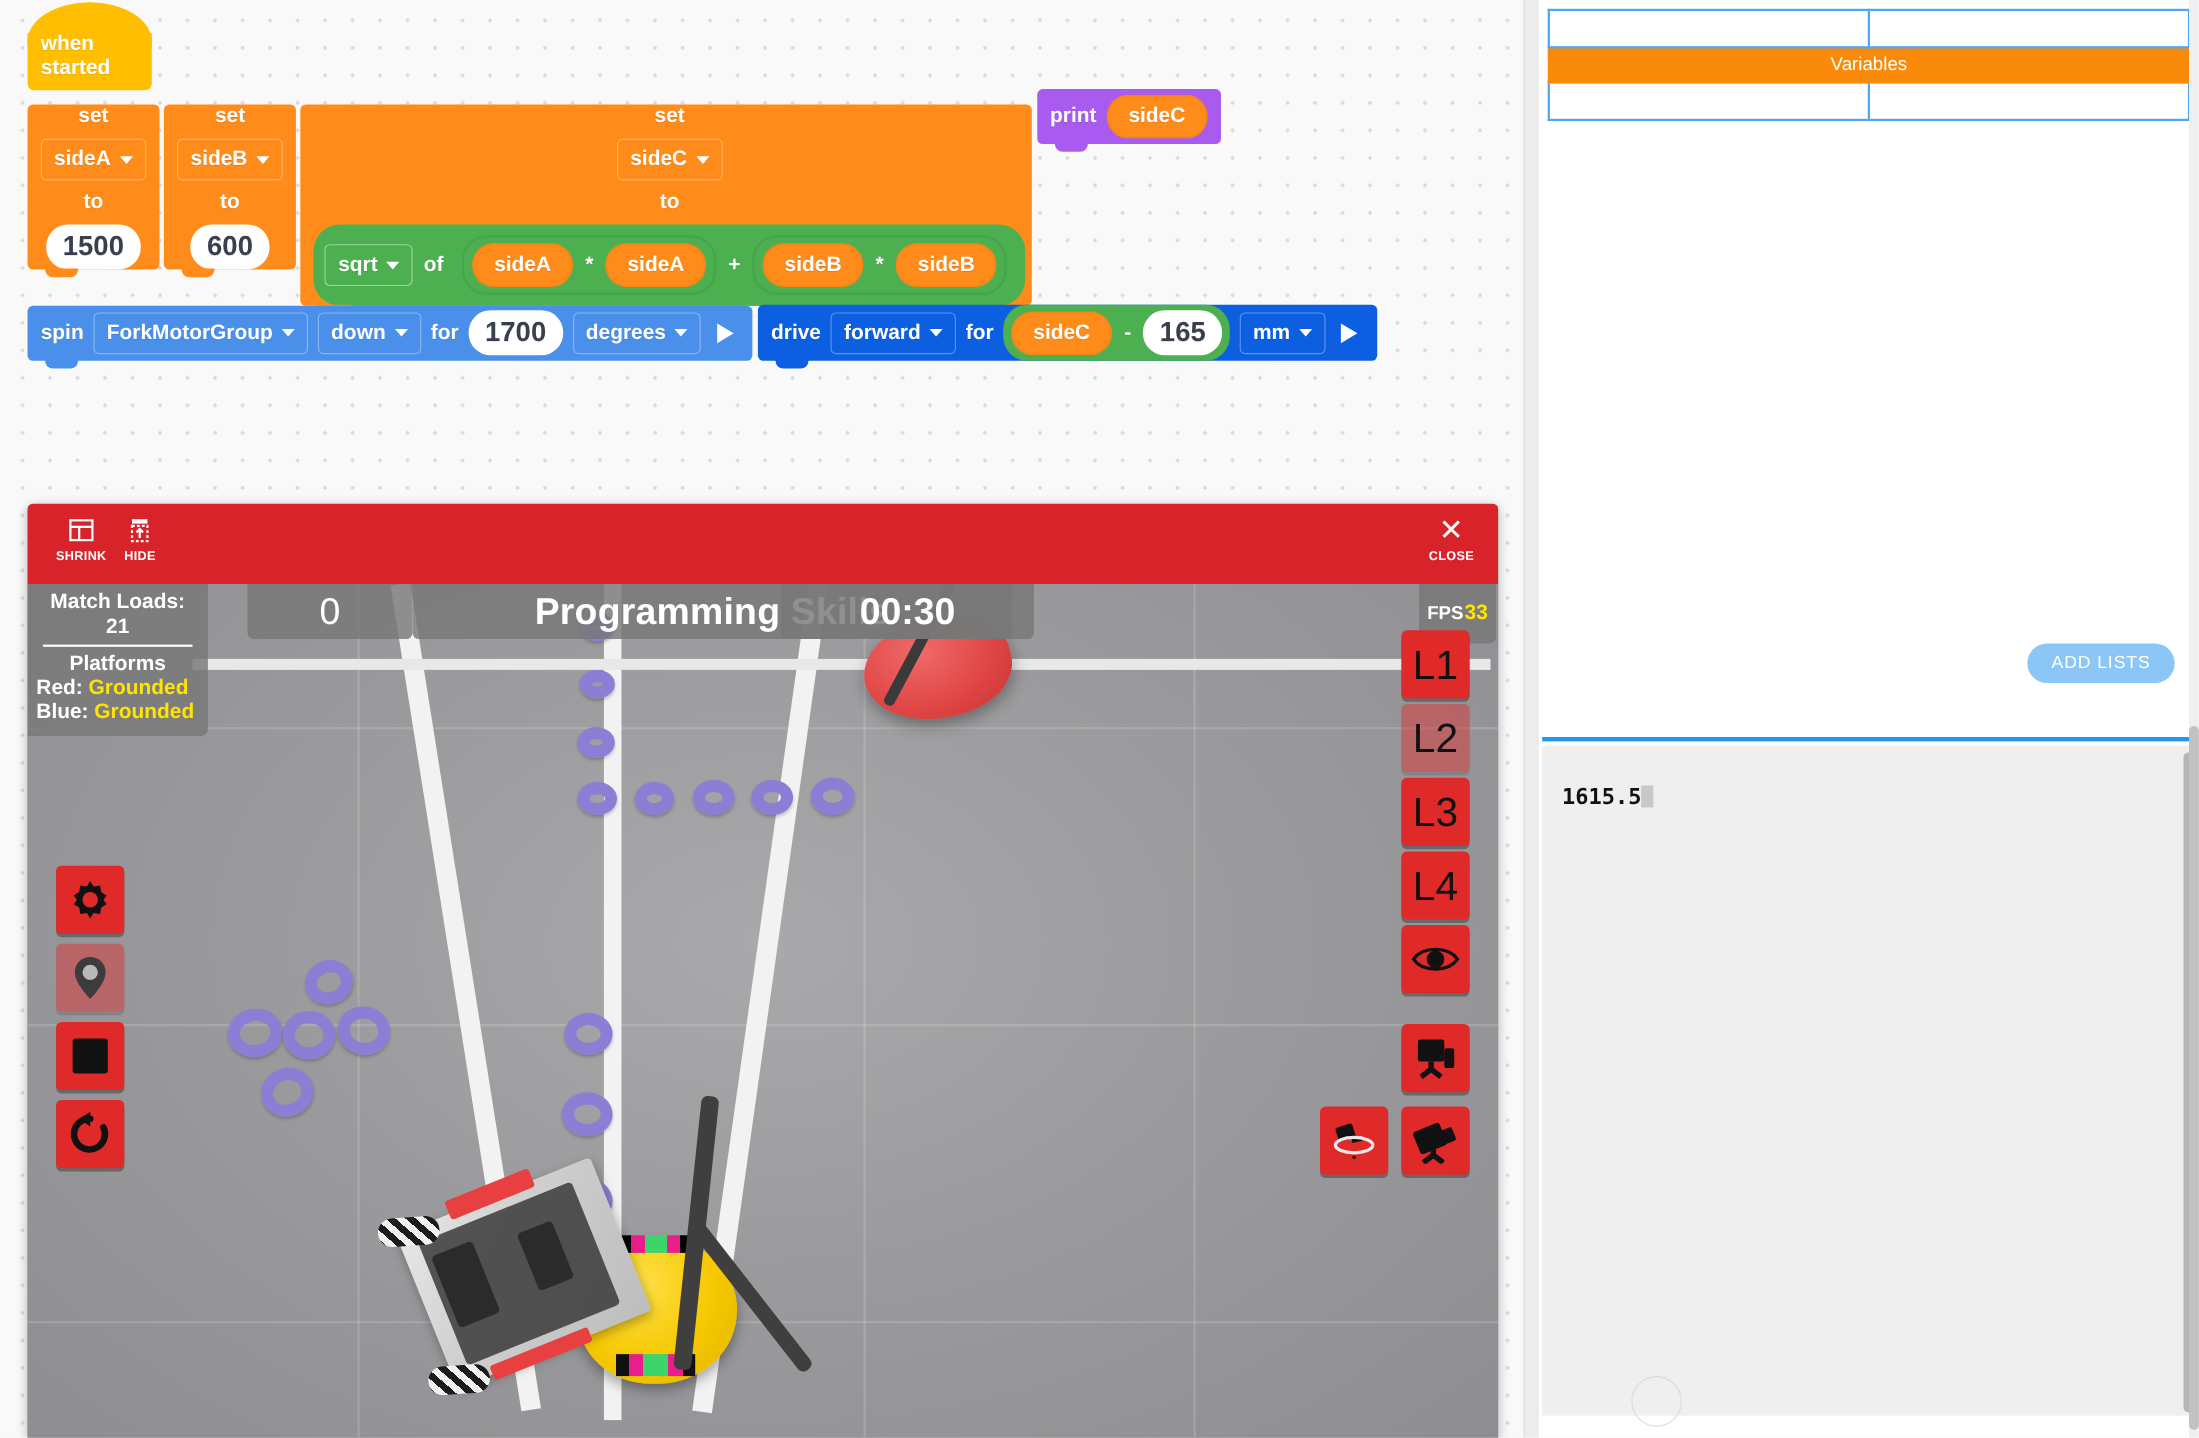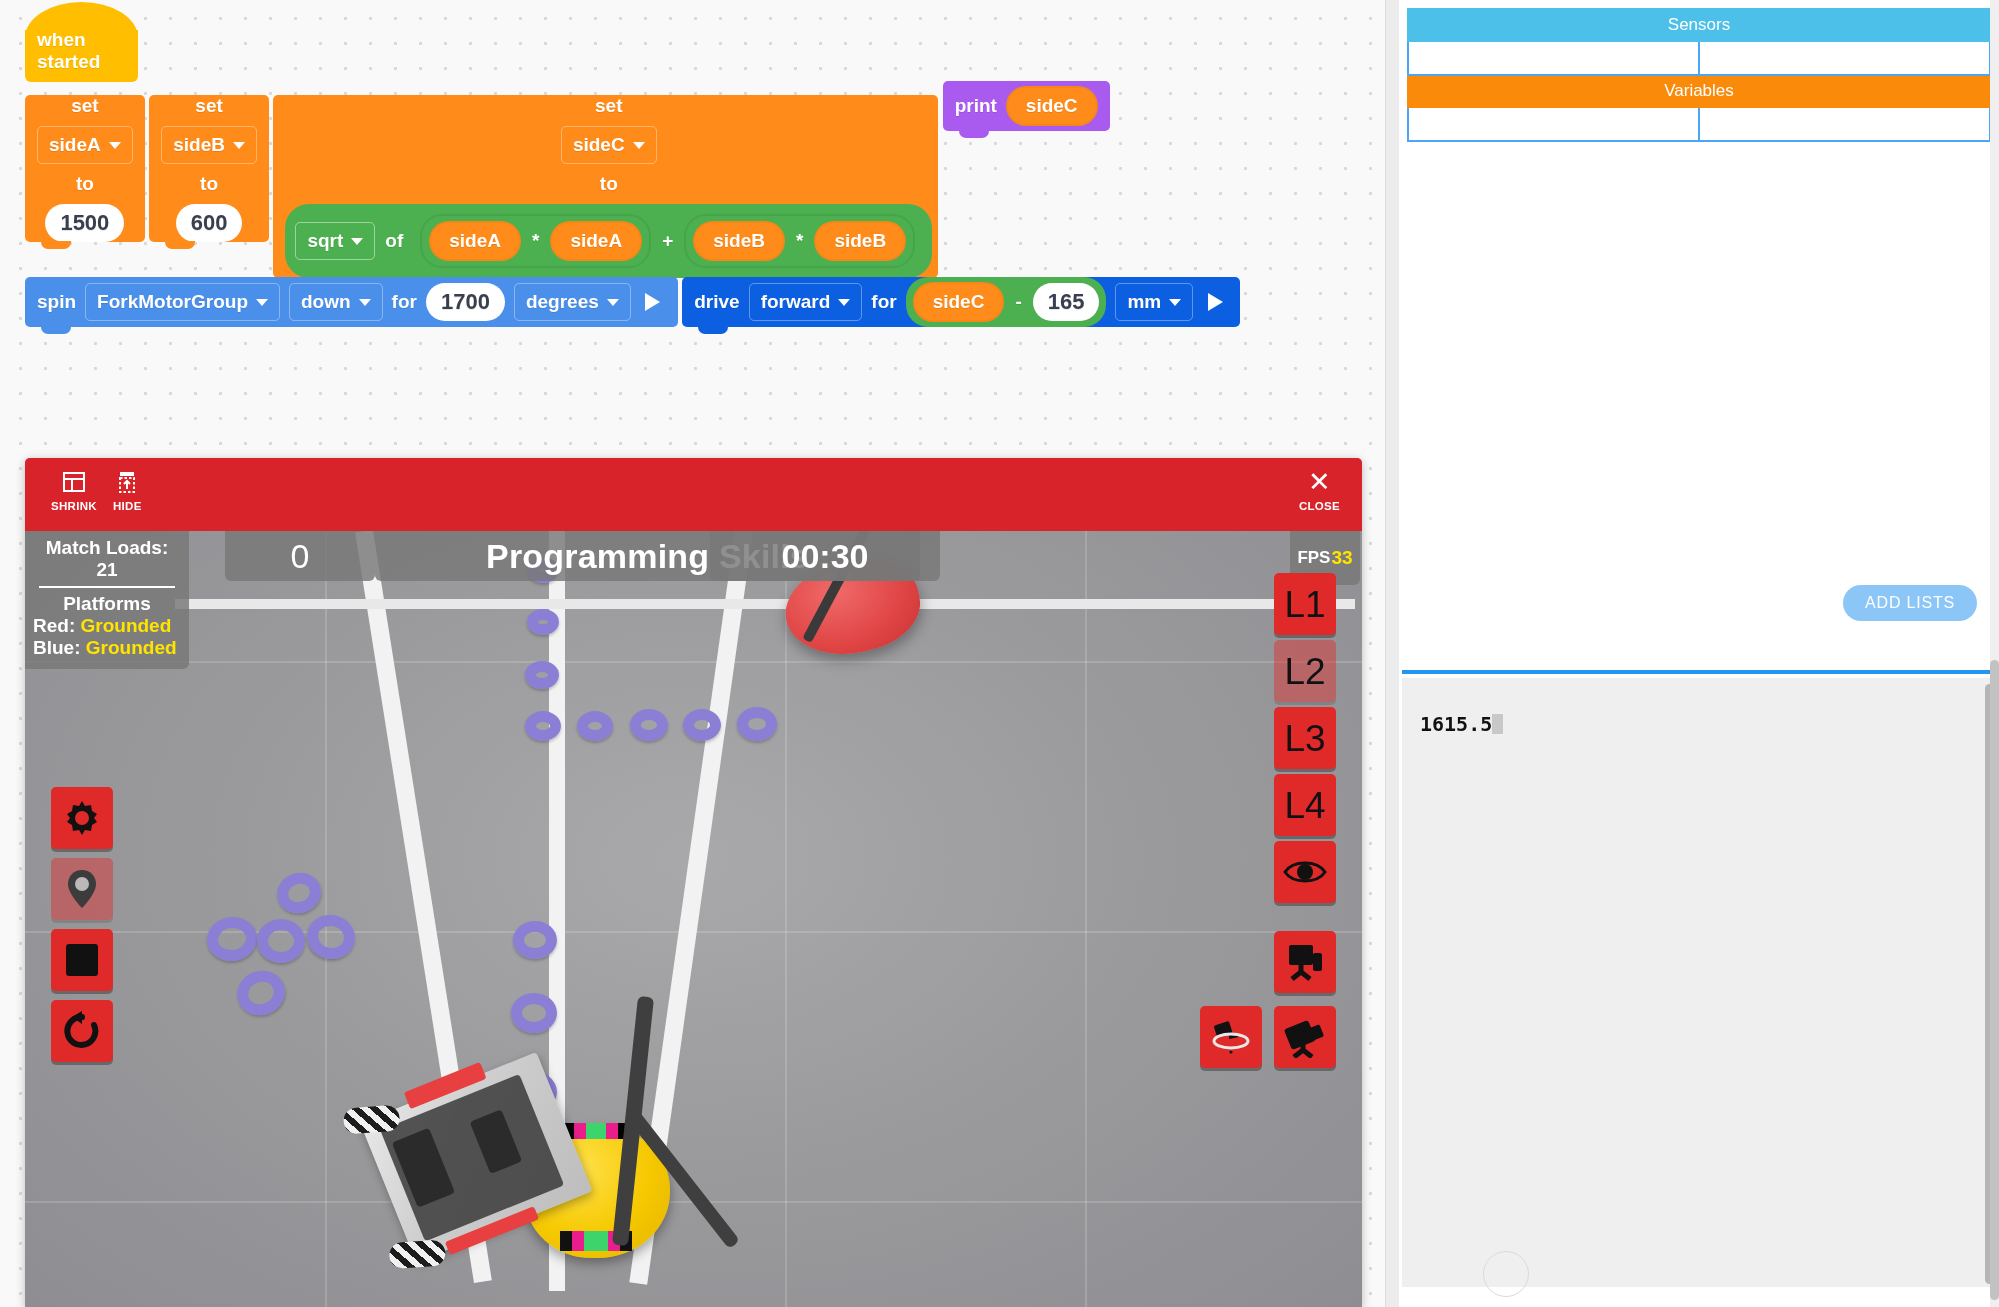--- a/index.html
+++ b/index.html
@@ -72,21 +72,21 @@
     background: transparent;
   }
   .caret {
     width: 0; height: 0;
     border-left: 6px solid transparent; border-right: 6px solid transparent;
     border-top: 7px solid #fff; display: inline-block;
   }
   .numfield {
     background: #fff; color: #3a3f50;
     border-radius: 20px; padding: 6px 15px;
-    font-size: 22px; font-weight: bold; min-width: 34px; text-align: center;
+    font-size: 25px; font-weight: bold; min-width: 34px; text-align: center;
   }
   .oval {
     background: #ff8c1a; border: 2px solid rgba(0,0,0,.04);
     border-radius: 20px; padding: 7px 18px;
     color: #fff; font-size: 19px; font-weight: bold;
   }
   .greenop {
     display: inline-flex; align-items: center; gap: 10px;
     background: #4cb050; border-radius: 22px;
     padding: 5px 7px;
@@ -601,23 +601,20 @@
       </div>
 
     </div>
   </div>
 
   <div id="right">
 
     <div id="monitor">
       <table class="mon-table">
         <tbody>
-            <tr>
-          <th class="mon-head sensors" colspan="2">Sensors</th>
-        </tr>
         <tr>
           <td class="mon-cell"></td>
           <td class="mon-cell"></td>
         </tr>
         <tr>
           <th class="mon-head variables" colspan="2">Variables</th>
         </tr>
         <tr>
           <td class="mon-cell"></td>
           <td class="mon-cell"></td>

